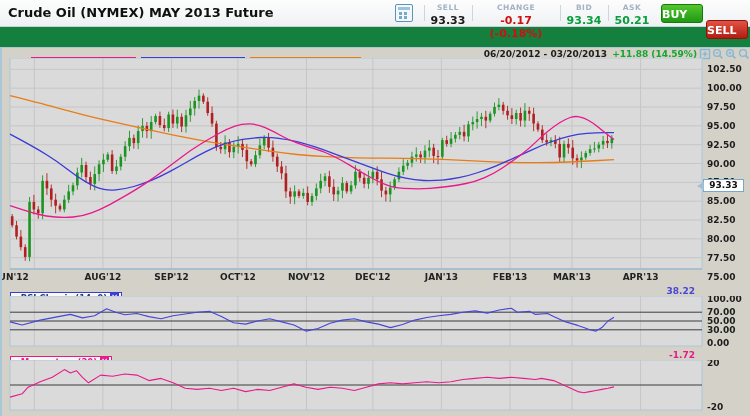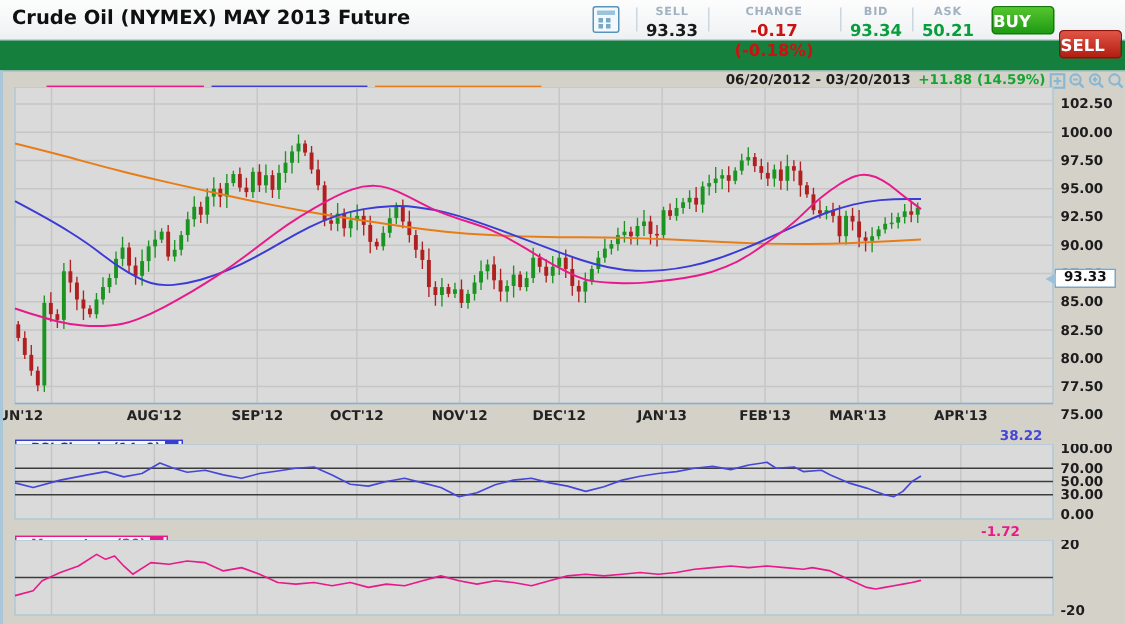--- a/index.html
+++ b/index.html
@@ -520,21 +520,21 @@
         <polyline points="8.0,25.9 20.1,29.0 38.2,24.1 56.3,20.6 68.4,18.4 80.5,21.9 92.6,19.7 104.6,12.7 113.7,16.2 122.8,18.8 134.8,17.5 146.9,20.6 159.0,22.8 171.1,19.7 183.2,18.0 195.2,16.2 207.3,15.3 219.4,20.6 231.5,26.8 243.6,28.1 255.6,25.0 267.7,22.8 279.8,25.9 291.9,29.0 304.0,35.1 316.0,32.5 328.1,27.2 340.2,24.1 352.3,22.8 364.4,25.9 376.4,28.1 388.5,31.6 400.6,28.5 412.7,24.1 424.8,21.5 436.8,19.7 448.9,18.4 461.0,16.2 473.1,14.9 485.2,17.1 497.2,14.0 509.3,12.2 515.4,16.2 527.4,15.3 533.5,18.4 545.6,17.5 551.6,20.6 563.7,25.9 575.8,29.4 581.8,31.6 587.8,33.8 593.9,35.1 599.9,31.6 606.0,25.0 612.0,21.3" fill="none" stroke="#4646d8" stroke-width="1.1" stroke-linejoin="round"></polyline>
       </svg>
 
     <div class="ind-row" style="top:301px">
       <div class="ind-chip" style="border-color:#e8198b;color:#e8198b">
         <span class="tri">▼</span>
         <span>Momentum (20)</span>
         <span class="chip-x" style="background:#e8198b">×</span>
       </div>
     </div>
-    <div class="ind-val" style="top:302px;right:70px;color:#e8198b">-1.72</div>
+    <div class="ind-val" style="top:302px;right:55px;color:#e8198b">-1.72</div>
     <svg id="mom-svg" class="pane" style="top:312px" width="750" height="56">
         <rect x="8" y="0" width="692" height="50" fill="#dadada" stroke="#aec8d8" stroke-width="1"></rect>
         <g>
           <line x1="32.336996336996336" y1="0" x2="32.336996336996336" y2="50" stroke="#c6c6c6" stroke-width="1"></line>
           <line x1="100.92307692307692" y1="0" x2="100.92307692307692" y2="50" stroke="#c6c6c6" stroke-width="1"></line>
           <line x1="169.50915750915752" y1="0" x2="169.50915750915752" y2="50" stroke="#c6c6c6" stroke-width="1"></line>
           <line x1="235.88278388278388" y1="0" x2="235.88278388278388" y2="50" stroke="#c6c6c6" stroke-width="1"></line>
           <line x1="304.46886446886447" y1="0" x2="304.46886446886447" y2="50" stroke="#c6c6c6" stroke-width="1"></line>
           <line x1="370.84249084249086" y1="0" x2="370.84249084249086" y2="50" stroke="#c6c6c6" stroke-width="1"></line>
           <line x1="439.42857142857144" y1="0" x2="439.42857142857144" y2="50" stroke="#c6c6c6" stroke-width="1"></line>

